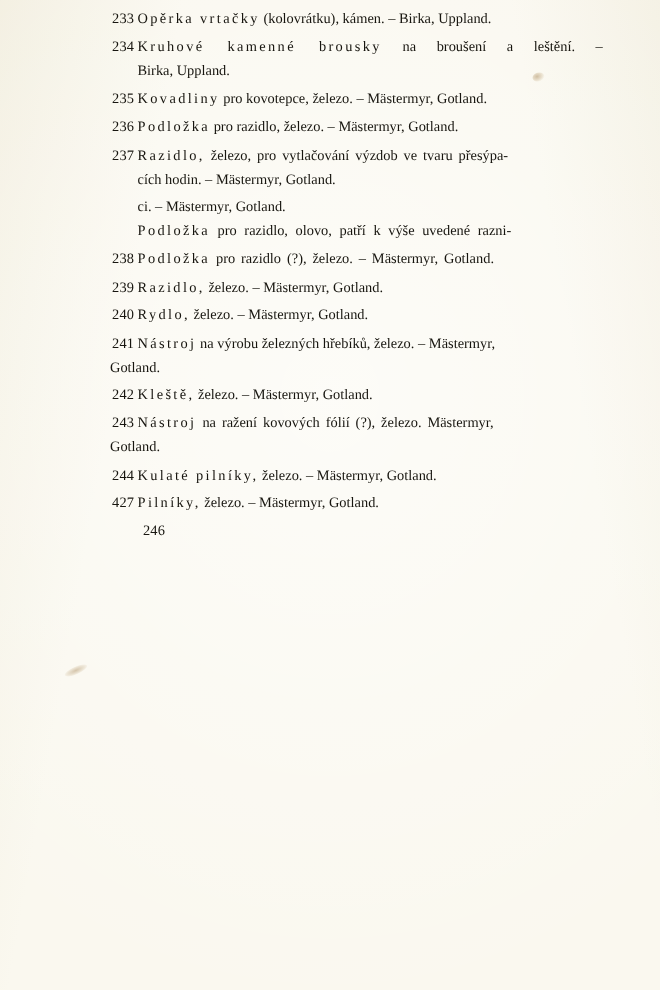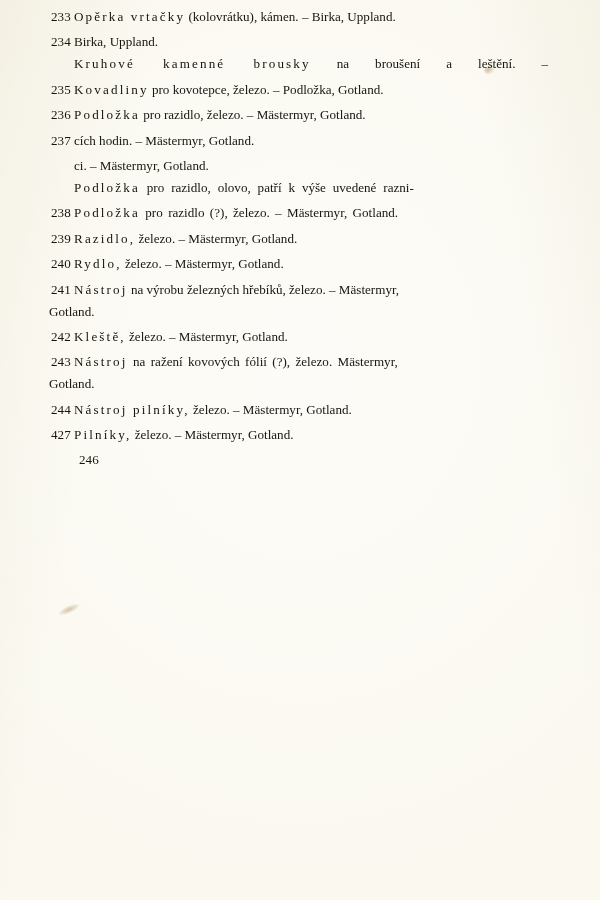--- a/index.html
+++ b/index.html
@@ -46,21 +46,21 @@
     background: radial-gradient(ellipse at 50% 50%, rgba(150,112,56,0.38) 0%, rgba(166,128,70,0.17) 52%, rgba(170,140,80,0) 80%);
     transform: rotate(-24deg);
   }
 
   .page {
     position: relative;
     z-index: 2;
     width: 600px;
     height: 712px;
     box-sizing: border-box;
-    padding: 6px 52px 0 49px;
+    padding: 6px 52px 0 100px;
   }
 
   .entry-list {
     margin: 0;
     padding: 0;
     list-style: none;
   }
 
   
   .entry {
@@ -116,33 +116,34 @@
 <div class="foxing spot-margin"></div>
 
 <div class="page">
   <ol class="entry-list">
       <li class="entry">
         <span class="entry-number">233</span>
         <span class="ln last"><span class="headword">Opěrka vrtačky</span> <span>(kolovrátku), kámen. – Birka, Uppland.</span></span>
       </li>
       <li class="entry">
         <span class="entry-number">234</span>
+        <span class="ln"><span class="headword">Kruhové kamenné brousky</span> <span>na broušení a leštění. –</span></span>
         <span class="ln last"><span>Birka, Uppland.</span></span>
-        <span class="ln"><span class="headword">Kruhové kamenné brousky</span> <span>na broušení a leštění. –</span></span>
       </li>
       <li class="entry">
         <span class="entry-number">235</span>
-        <span class="ln last"><span class="headword">Kovadliny</span> <span>pro kovotepce, železo. – Podložka, Gotland.</span></span>
+        <span class="ln last"><span class="headword">Kovadliny</span> <span>pro kovotepce, železo. – Mästermyr, Gotland.</span></span>
       </li>
       <li class="entry">
         <span class="entry-number">236</span>
         <span class="ln last"><span class="headword">Podložka</span> <span>pro razidlo, železo. – Mästermyr, Gotland.</span></span>
       </li>
       <li class="entry">
         <span class="entry-number">237</span>
+        <span class="ln loose"><span class="headword">Razidlo,</span> <span>železo, pro vytlačování výzdob ve tvaru přesýpa-</span></span>
         <span class="ln last"><span>cích hodin. – Mästermyr, Gotland.</span></span>
       </li>
       <li class="entry sub">
         <span class="ln last"><span>ci. – Mästermyr, Gotland.</span></span>
         <span class="ln loose-wide"><span class="headword">Podložka</span> <span>pro razidlo, olovo, patří k výše uvedené razni-</span></span>
       </li>
       <li class="entry">
         <span class="entry-number">238</span>
         <span class="ln loose"><span class="headword">Podložka</span> <span>pro razidlo (?), železo. – Mästermyr, Gotland.</span></span>
       </li>
@@ -163,21 +164,21 @@
         <span class="entry-number">242</span>
         <span class="ln last"><span class="headword">Kleště,</span> <span>železo. – Mästermyr, Gotland.</span></span>
       </li>
       <li class="entry">
         <span class="entry-number">243</span>
         <span class="ln loose"><span class="headword">Nástroj</span> <span>na ražení kovových fólií (?), železo. Mästermyr,</span></span>
         <span class="ln last" style="margin-left: -25px;"><span>Gotland.</span></span>
       </li>
       <li class="entry">
         <span class="entry-number">244</span>
-        <span class="ln last"><span class="headword">Nástroj pilníky,</span> <span>železo. – Mästermyr, Gotland.</span></span>
+        <span class="ln last"><span class="headword">Kulaté pilníky,</span> <span>železo. – Mästermyr, Gotland.</span></span>
       </li>
       <li class="entry">
         <span class="entry-number">427</span>
         <span class="ln last"><span class="headword">Pilníky,</span> <span>železo. – Mästermyr, Gotland.</span></span>
       </li>
       <li class="entry">
         <span class="entry-number">246</span>
       </li>
     </ol>
 </div>

